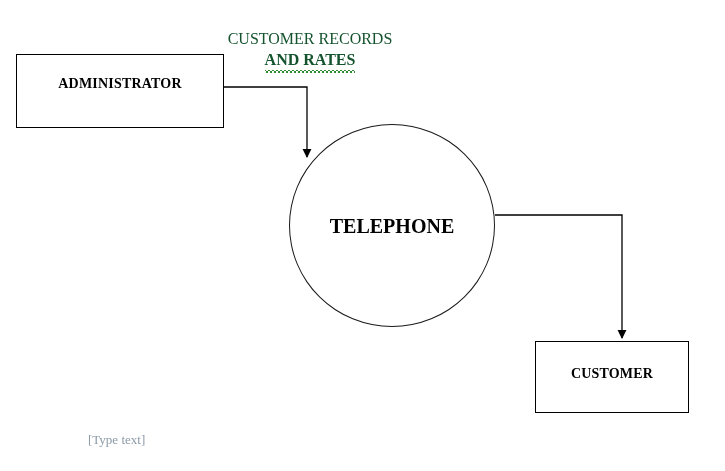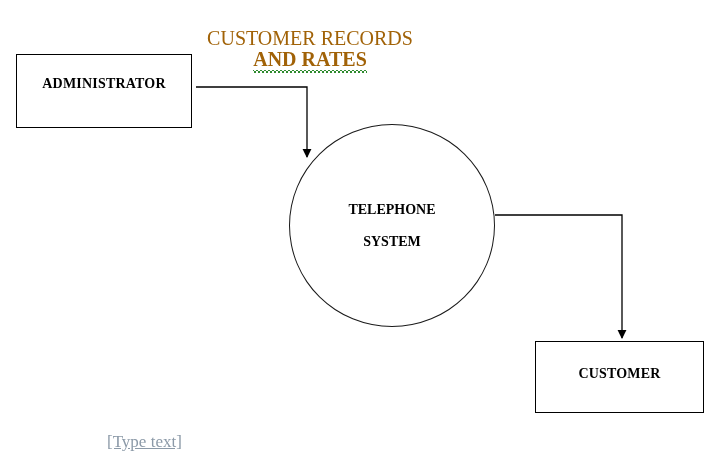--- a/index.html
+++ b/index.html
@@ -36,23 +36,23 @@
     justify-content: center;
   }
   .entity-label {
     font-family: "Liberation Serif", "DejaVu Serif", serif;
     font-weight: bold;
     font-size: 14px;
     letter-spacing: 0.2px;
     color: #000000;
     white-space: nowrap;
   }
-  #admin-box  { left: 16px;  top: 54px;  width: 176px; height: 74px; }
+  #admin-box  { left: 16px;  top: 54px;  width: 208px; height: 74px; }
   #admin-box .entity-label { margin-top: -14px; }
-  #customer-box { left: 535px; top: 341px; width: 169px; height: 72px; }
+  #customer-box { left: 535px; top: 341px; width: 154px; height: 72px; }
   #customer-box .entity-label { margin-top: -6px; }
 
   
   #process-circle {
     position: absolute;
     left: 289px;
     top: 124px;
     width: 206px;
     height: 203px;
     box-sizing: border-box;
@@ -60,35 +60,35 @@
     border-radius: 50%;
     background: transparent;
     display: flex;
     flex-direction: column;
     align-items: center;
     justify-content: center;
   }
   .process-line {
     font-family: "Liberation Serif", "DejaVu Serif", serif;
     font-weight: bold;
-    font-size: 14px;
+    font-size: 20px;
     color: #000000;
     line-height: 1;
-    margin: 0;
+    margin: 16px;
     padding: 9px 0;
     white-space: nowrap;
   }
 
   
   .flow-label {
     position: absolute;
     font-family: "Liberation Serif", "DejaVu Serif", serif;
     font-weight: normal;
-    font-size: 20px;
-    color: #a16207;
+    font-size: 16px;
+    color: #14532d;
     white-space: nowrap;
     line-height: 21px;
   }
   #flow-label-records {
     left: 205px;
     top: 28px;
     text-align: center;
     width: 210px;
   }
   #flow-label-records .line2 {
@@ -111,27 +111,26 @@
     background-repeat: repeat-x;
   }
   #flow-label-bill {
     left: 508px;
     top: 184px;
   }
 
   
   #type-text-placeholder {
     position: absolute;
-    left: 107px;
+    left: 88px;
     top: 432px;
     font-family: "Liberation Serif", "DejaVu Serif", serif;
-    font-size: 17px;
+    font-size: 13px;
     color: #8c9aa8;
     white-space: nowrap;
-    text-decoration: underline;
   }
 </style>
 </head>
 <body>
 
 <div id="canvas">
 
   <svg class="svg-layer" viewBox="0 0 725 471" width="725" height="471" xmlns="http://www.w3.org/2000/svg">
     <defs>
       <marker id="arrowhead" viewBox="0 0 10 10" refX="9" refY="5" markerWidth="7" markerHeight="7" orient="auto-start-reverse">
@@ -143,21 +142,20 @@
 
     <path d="M 495 215 L 622 215 L 622 338" fill="none" stroke="#000000" stroke-width="1.3" marker-end="url(#arrowhead)"></path>
   </svg>
 
   <div class="entity-box" id="admin-box">
     <span class="entity-label">ADMINISTRATOR</span>
   </div>
 
   <div id="process-circle">
     <div class="process-line">TELEPHONE</div>
-    <div class="process-line">SYSTEM</div>
   </div>
 
   <div class="entity-box" id="customer-box">
     <span class="entity-label">CUSTOMER</span>
   </div>
 
   <div class="flow-label" id="flow-label-records">
     <div>CUSTOMER RECORDS</div>
     <div><span class="line2">AND  RATES</span></div>
   </div>

